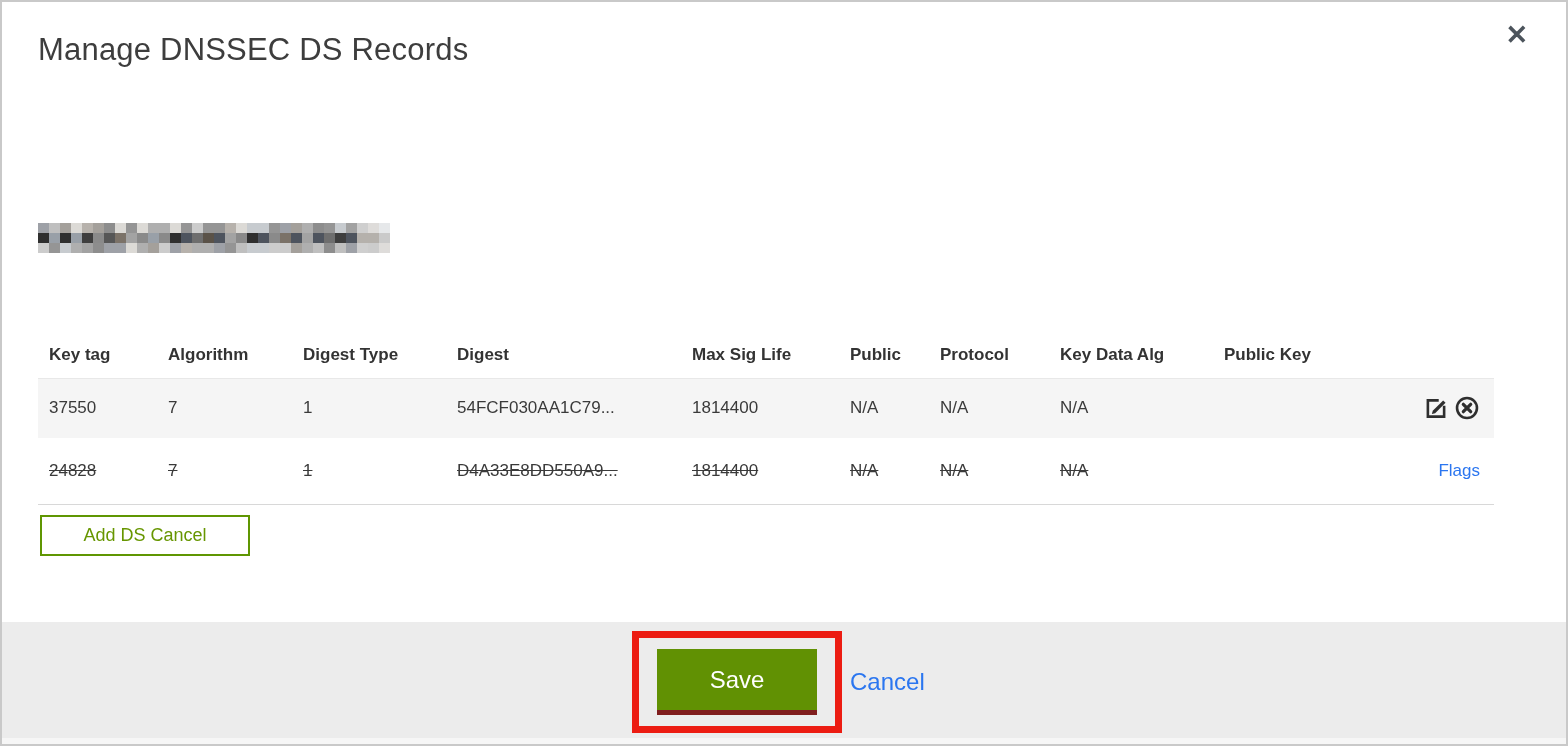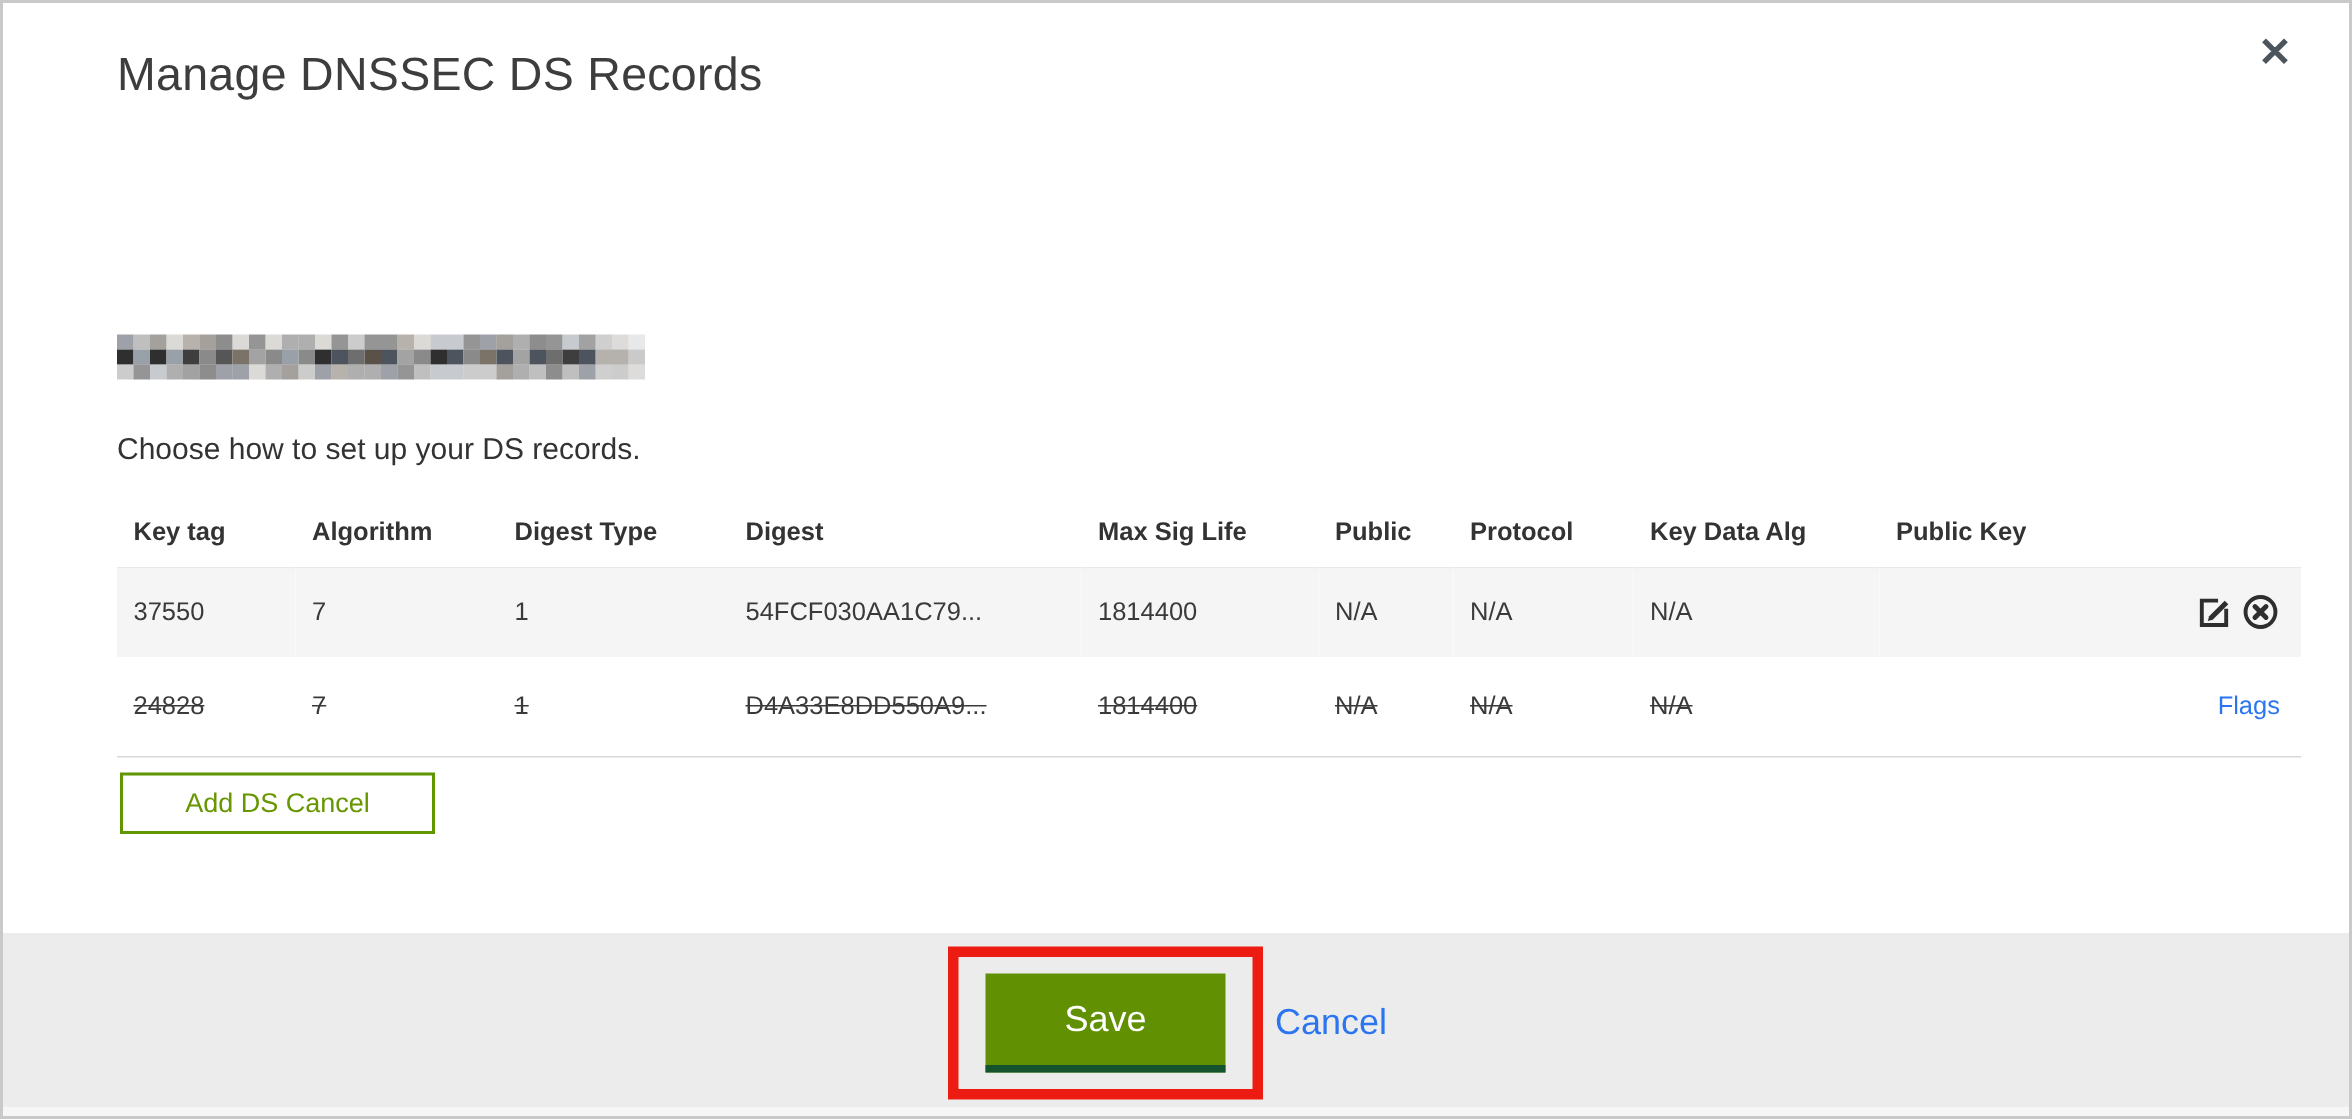--- a/index.html
+++ b/index.html
@@ -5,21 +5,21 @@
   * { margin: 0; padding: 0; box-sizing: border-box; }
   html, body { width: 1568px; height: 746px; }
   body {
     font-family: "Liberation Sans", sans-serif;
     background: #ffffff;
     position: relative;
     border: 2px solid #c9c9c9;
     overflow: hidden;
     color: #333;
   }
-  .content { position: absolute; top: 0; left: 0; right: 0; height: 444px; background: #fff; margin-left: 40px; }
+  .content { position: absolute; top: 0; left: 0; right: 0; height: 444px; background: #fff; }
 
   .modal-title {
     position: absolute; top: 30px; left: 36px;
     font-size: 31px; font-weight: 400; color: #3d3d3d; letter-spacing: 0.2px;
   }
   .close-btn {
     position: absolute; top: 20px; right: 38px;
     font-size: 27px; font-weight: 700; color: #4c545c;
     cursor: pointer; line-height: 1;
   }
@@ -71,21 +71,21 @@
     position: absolute; bottom: 0; left: 0; right: 0; height: 6px; background: #f6f6f6;
   }
   .annotation-box {
     position: absolute; top: 9px; left: 630px;
     width: 210px; height: 102px;
     border: 7px solid #ec1c12;
     display: flex; align-items: center; justify-content: center;
   }
   .save-btn {
     width: 160px; height: 66px;
-    background: #619103; border: none; border-bottom: 5px solid #14532d;
+    background: #619103; border: none; border-bottom: 5px solid #7f1d1d;
     color: #ffffff; font-size: 24px; font-family: "Liberation Sans", sans-serif;
     cursor: pointer;
   }
   .cancel-link {
     position: absolute; top: 46px; left: 848px;
     font-size: 24px; color: #2b76f0; cursor: pointer; text-decoration: none;
   }
 </style>
 </head>
 <body>
@@ -187,21 +187,20 @@
       <span style="background: rgb(110, 110, 110); opacity: 0.55;"></span>
       <span style="background: rgb(138, 138, 138); opacity: 0.55;"></span>
       <span style="background: rgb(47, 47, 47); opacity: 0.55;"></span>
       <span style="background: rgb(138, 138, 138); opacity: 0.55;"></span>
       <span style="background: rgb(78, 84, 94); opacity: 0.55;"></span>
       <span style="background: rgb(62, 62, 62); opacity: 0.2475;"></span>
       <span style="background: rgb(47, 47, 47); opacity: 0.2475;"></span>
       <span style="background: rgb(123, 114, 104); opacity: 0.2475;"></span>
     </div>
 
-  <div class="instruction">Choose how to set up your DS records.</div>
 
   <table class="ds-table">
     <colgroup>
       <col style="width:119px">
         <col style="width:135px">
         <col style="width:154px">
       <col style="width:235px">
         <col style="width:158px">
         <col style="width:90px">
       <col style="width:120px">

